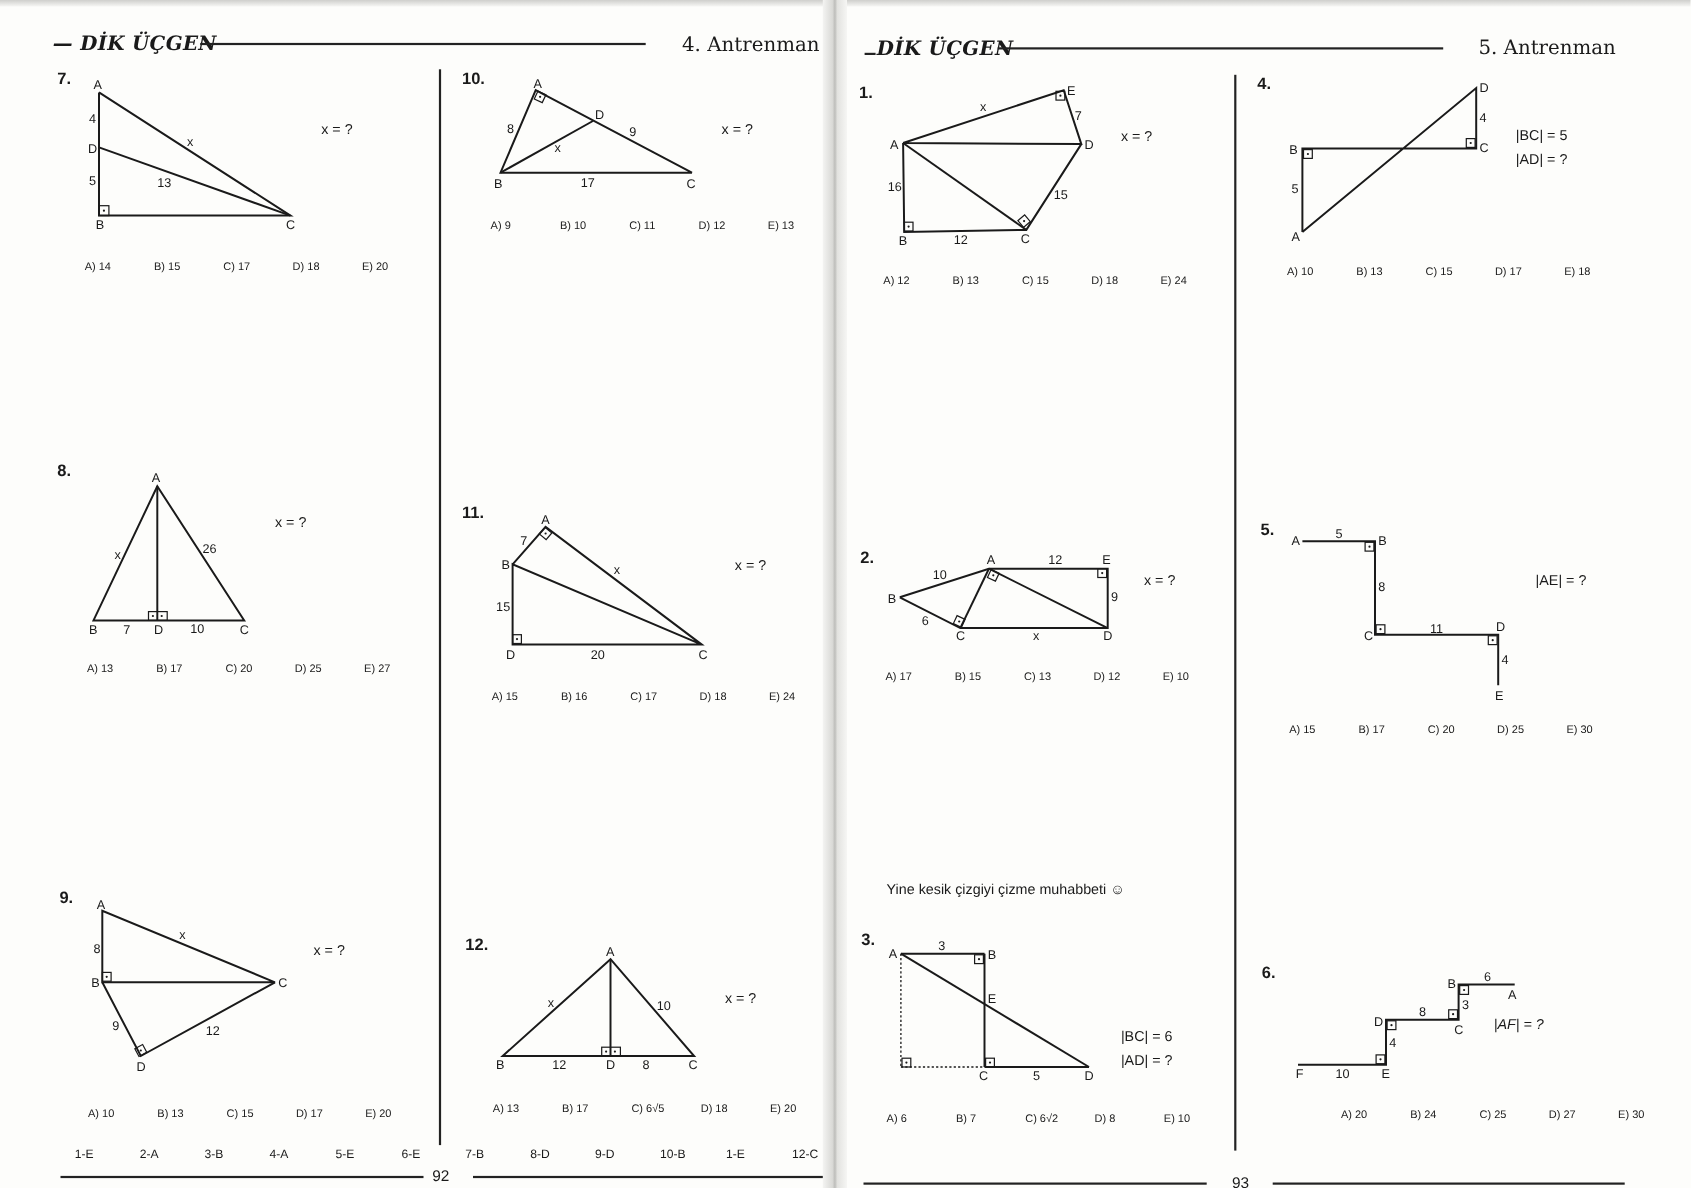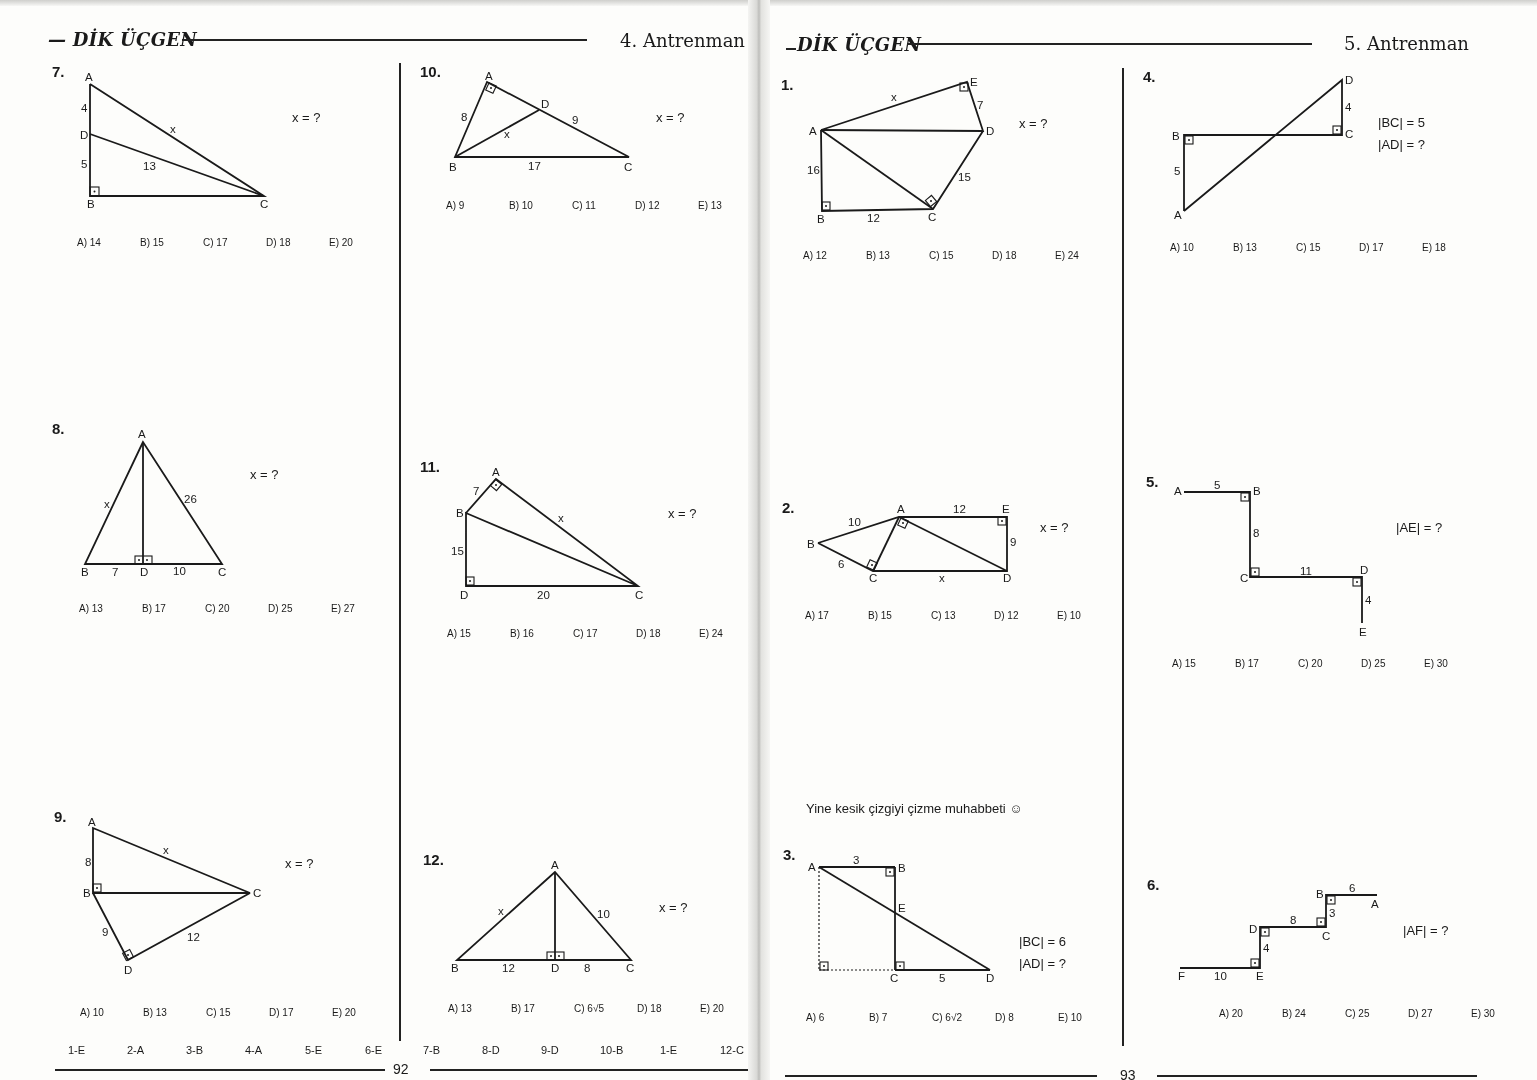--- a/index.html
+++ b/index.html
@@ -401,21 +401,21 @@
     <text x="1322" y="940">C</text>
     <text x="1249" y="933">D</text>
     <text x="1256" y="980">E</text>
     <text x="1178" y="980">F</text>
     <text x="1349" y="892">6</text>
     <text x="1329" y="917">3</text>
     <text x="1290" y="924">8</text>
     <text x="1263" y="952">4</text>
     <text x="1214" y="980">10</text>
   </svg>
-  <div class="ask" style="left:1403px;top:920px;">|AF| = ?</div>
+  <div class="ask" style="left:1358px;top:920px;font-style:italic;">|AF| = ?</div>
   <div class="choices" style="left:1219px;top:1008px;">
     <span>A) 20</span>
     <span>B) 24</span>
     <span>C) 25</span>
     <span>D) 27</span>
     <span>E) 30</span>
   </div>
 </div>
 
 <div class="footline" style="left:785px;top:1075px;width:312px;"></div>

